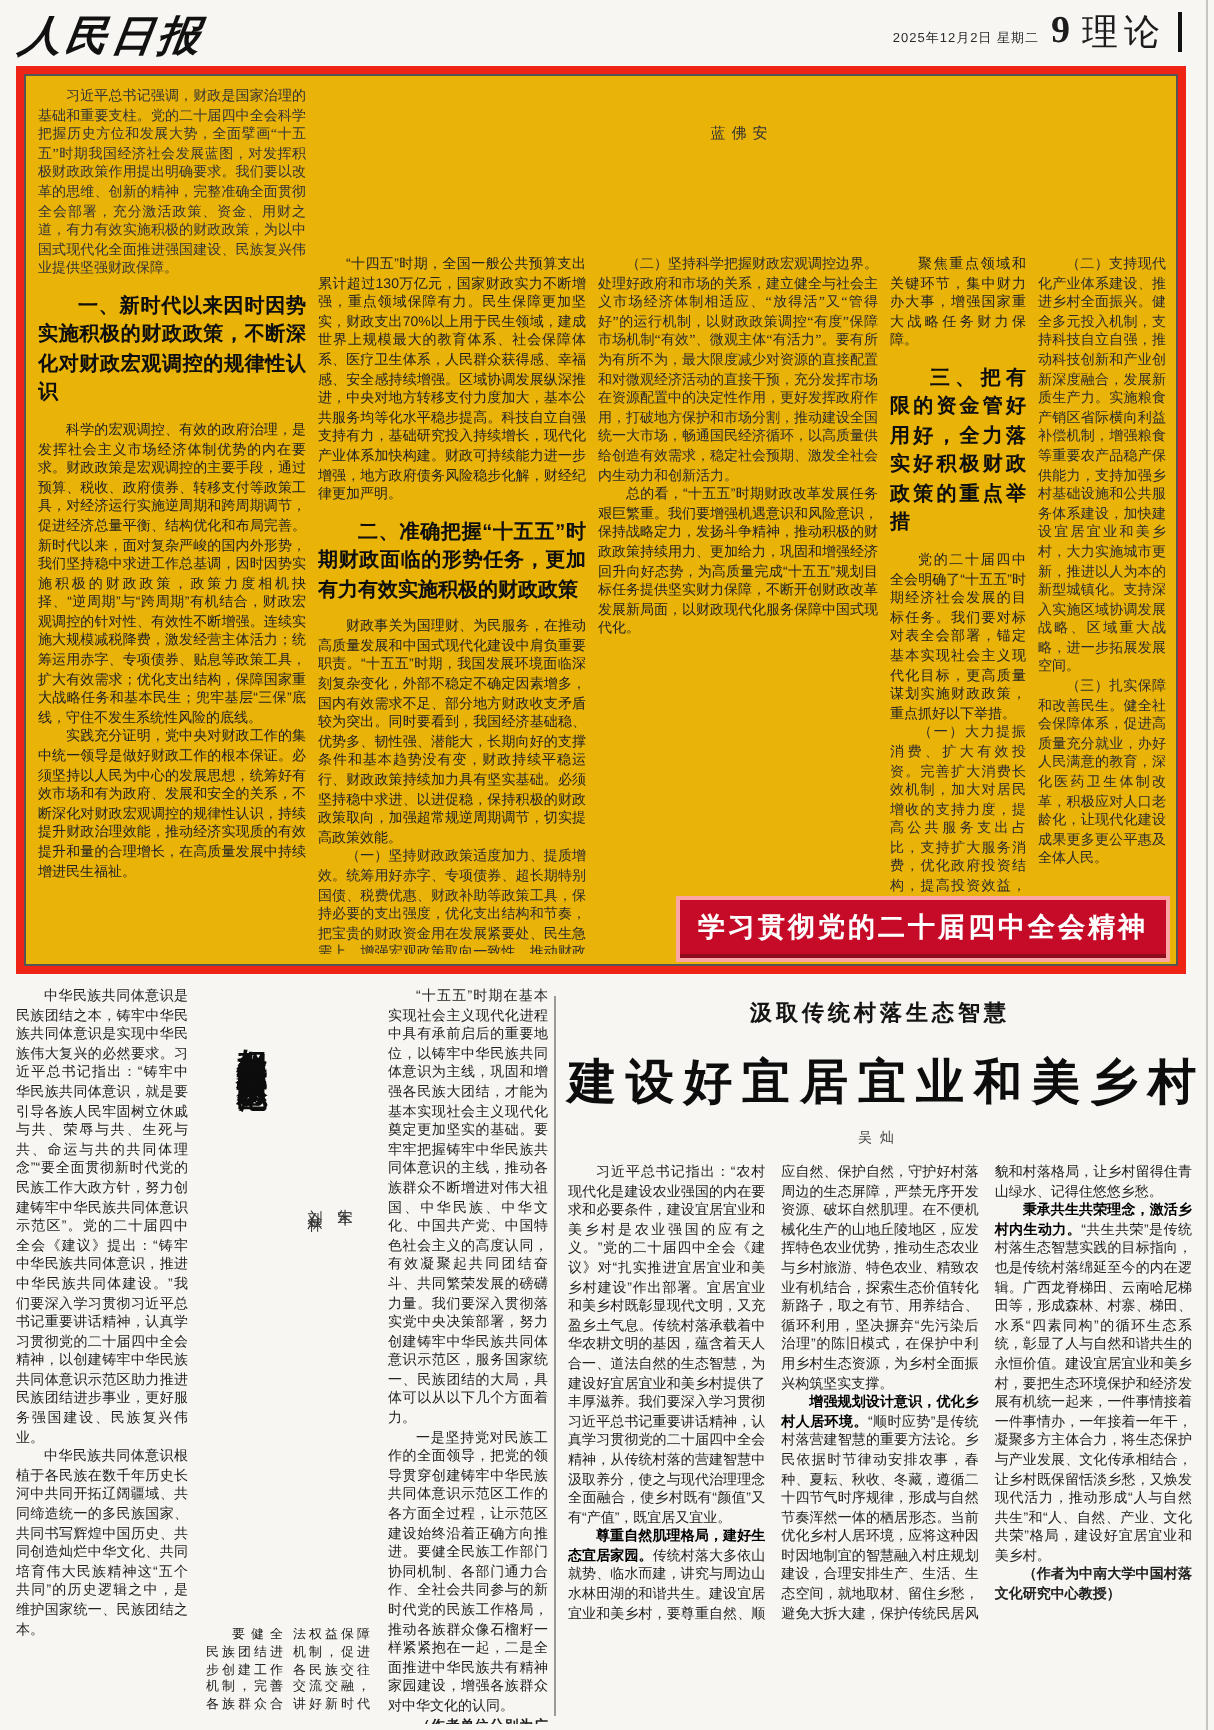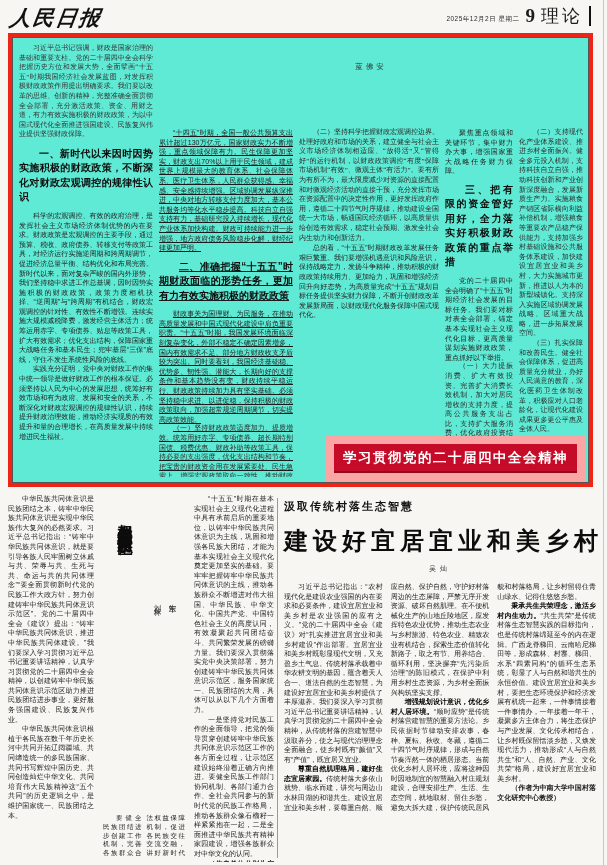--- a/index.html
+++ b/index.html
@@ -23,51 +23,51 @@
   }
   .header-right { position:absolute; right:6px; top:0; display:flex; align-items:center; gap:6px; }
   .pub-date { font-size:6.5px; color:#2a2a2a; letter-spacing:.5px; margin-top:8px; }
   .page-num { font-family:"Liberation Serif", serif; font-size:19px; font-weight:bold; margin-top:2px;}
   .section-name { font-size:18px; font-weight:normal; letter-spacing:3px; margin-top:2px;}
   .header-bar { width:2px; height:20px; background:#111; margin-top:2px;}
 
   
   .main-box {
     position:absolute; left:8px; top:33px; width:585px; height:454px;
-    background:#5eead4;
+    background:#eab308;
     border:4px solid var(--red, #ee2417);
     box-shadow:inset 0 0 0 1px #555;
     padding:7px 6px 6px 7px;
   }
   .main-inner { display:flex; gap:6px; height:100%; }
   .mcol { overflow:hidden; }
   .col1 { width:134px; height:100%; }
   .right-area { flex:1; display:flex; flex-direction:column; height:100%; }
   .title-block { height:84px; text-align:center; flex:none; }
   .main-title {
     font-size:29px; font-weight:900; letter-spacing:9px;
     margin-top:16px; color:#0d0d0d; white-space:nowrap;
   }
   .main-author { font-size:7.5px; margin-top:18px; letter-spacing:3px; color:#333; }
   .cols-row { flex:1; display:flex; gap:6px; overflow:hidden; }
-  .col2 { width:134px;text-decoration:underline; } .col3 { width:140px; } .col4 { width:68px; } .col5 { flex:1; }
+  .col2 { width:134px; } .col3 { width:140px; } .col4 { width:68px; } .col5 { flex:1; }
 
   .blk { font-size:7px; line-height:9.6px; text-align:justify; text-indent:2em; color:#222; }
   .blk-intro { font-family:"Liberation Serif", serif; color:#333; }
   .blk-kai  { font-family:"Liberation Serif", serif; color:#2b2b2b; }
   .blk-heading {
     font-size:10px; line-height:14.5px; font-weight:bold; color:#0e0e0e;
     margin:7px 0 6px 0; text-indent:2em;
   }
   .blk-note { font-weight:bold; }
 
   .banner {
     position:absolute; right:4px; bottom:2px;
     background:var(--banner, #c60b28);
-    border:8px solid #fca5a5;
+    border:2px solid #fca5a5;
     box-shadow:0 -2px 0 #8e0b1e inset;
     color:#fff; font-weight:bold;
     font-size:13.5px; letter-spacing:1.5px;
     padding:5px 9px 6px 9px; white-space:nowrap;
   }
 
   
   .left-article { position:absolute; left:8px; top:494px; width:266px; height:368px; display:flex; gap:9px; }
   .la-col { width:86px; overflow:hidden; }
   .la-colB { flex:1; overflow:hidden; }
@@ -80,21 +80,21 @@
   .la-authors { position:absolute; right:8px; top:104px; display:flex; gap:5px; }
   .la-author { writing-mode:vertical-rl; text-orientation:upright; font-size:7.5px; letter-spacing:2px; color:#333; }
   .la-under { position:absolute; left:0; bottom:0; width:100%; height:48px; overflow:hidden;
               columns:2; column-gap:5px; }
   .la-under .blk { font-size:6.5px; line-height:8.8px; }
 
   .v-divider { position:absolute; left:277px; top:498px; width:1px; height:360px; background:#9b9a96; }
 
   
   .right-article { position:absolute; left:284px; top:499px; width:312px; height:364px; }
-  .ra-kicker { text-align:left; font-size:11px; font-weight:bold; letter-spacing:2px; color:#141414; }
+  .ra-kicker { text-align:center; font-size:11px; font-weight:bold; letter-spacing:2px; color:#141414; }
   .ra-title {
     text-align:center; font-family:"Liberation Serif", serif;
     font-size:24px; font-weight:bold; letter-spacing:5px; margin-top:11px; color:#0d0d0d; white-space:nowrap;
   }
   .ra-author { text-align:center; font-size:7px; letter-spacing:4px; margin-top:7px; color:#444; }
   .ra-body { margin-top:8px; height:291px; overflow:hidden; columns:3; column-gap:8px; }
   .ra-body .blk { font-size:7px; line-height:9.6px; }
   .ra-body b { font-weight:bold; color:#000; }
 </style>
 </head>
@@ -125,21 +125,21 @@
         <div class="main-author">蓝佛安</div>
       </div>
       <div class="cols-row">
         <div class="mcol col2">
             <p class="blk blk-body">“十四五”时期，全国一般公共预算支出累计超过130万亿元，国家财政实力不断增强，重点领域保障有力。民生保障更加坚实，财政支出70%以上用于民生领域，建成世界上规模最大的教育体系、社会保障体系、医疗卫生体系，人民群众获得感、幸福感、安全感持续增强。区域协调发展纵深推进，中央对地方转移支付力度加大，基本公共服务均等化水平稳步提高。科技自立自强支持有力，基础研究投入持续增长，现代化产业体系加快构建。财政可持续能力进一步增强，地方政府债务风险稳步化解，财经纪律更加严明。</p>
             <p class="blk blk-heading">二、准确把握“十五五”时期财政面临的形势任务，更加有力有效实施积极的财政政策</p>
             <p class="blk blk-body">财政事关为国理财、为民服务，在推动高质量发展和中国式现代化建设中肩负重要职责。“十五五”时期，我国发展环境面临深刻复杂变化，外部不稳定不确定因素增多，国内有效需求不足、部分地方财政收支矛盾较为突出。同时要看到，我国经济基础稳、优势多、韧性强、潜能大，长期向好的支撑条件和基本趋势没有变，财政持续平稳运行、财政政策持续加力具有坚实基础。必须坚持稳中求进、以进促稳，保持积极的财政政策取向，加强超常规逆周期调节，切实提高政策效能。</p>
             <p class="blk blk-kai">（一）坚持财政政策适度加力、提质增效。统筹用好赤字、专项债券、超长期特别国债、税费优惠、财政补助等政策工具，保持必要的支出强度，优化支出结构和节奏，把宝贵的财政资金用在发展紧要处、民生急需上，增强宏观政策取向一致性，推动财政政策与货币、就业、产业、区域等政策协同发力、形成合力。</p>
           </div>
         <div class="mcol col3">
-            <p class="blk blk-kai">（二）坚持科学把握财政宏观调控边界。处理好政府和市场的关系，建立健全与社会主义市场经济体制相适应、“放得活”又“管得好”的运行机制，以财政政策调控“有度”保障市场机制“有效”、微观主体“有活力”。要有所为有所不为，最大限度减少对资源的直接配置和对微观经济活动的直接干预，充分发挥市场在资源配置中的决定性作用，更好发挥政府作用，遵循二十四节气时序规律，推动建设全国统一大市场，畅通国民经济循环，以高质量供给创造有效需求，稳定社会预期、激发全社会内生动力和创新活力。</p>
+            <p class="blk blk-kai">（二）坚持科学把握财政宏观调控边界。处理好政府和市场的关系，建立健全与社会主义市场经济体制相适应、“放得活”又“管得好”的运行机制，以财政政策调控“有度”保障市场机制“有效”、微观主体“有活力”。要有所为有所不为，最大限度减少对资源的直接配置和对微观经济活动的直接干预，充分发挥市场在资源配置中的决定性作用，更好发挥政府作用，打破地方保护和市场分割，推动建设全国统一大市场，畅通国民经济循环，以高质量供给创造有效需求，稳定社会预期、激发全社会内生动力和创新活力。</p>
             <p class="blk blk-body">总的看，“十五五”时期财政改革发展任务艰巨繁重。我们要增强机遇意识和风险意识，保持战略定力，发扬斗争精神，推动积极的财政政策持续用力、更加给力，巩固和增强经济回升向好态势，为高质量完成“十五五”规划目标任务提供坚实财力保障，不断开创财政改革发展新局面，以财政现代化服务保障中国式现代化。</p>
           </div>
         <div class="mcol col4">
             <p class="blk blk-body">聚焦重点领域和关键环节，集中财力办大事，增强国家重大战略任务财力保障。</p>
             <p class="blk blk-heading">三、把有限的资金管好用好，全力落实好积极财政政策的重点举措</p>
             <p class="blk blk-body">党的二十届四中全会明确了“十五五”时期经济社会发展的目标任务。我们要对标对表全会部署，锚定基本实现社会主义现代化目标，更高质量谋划实施财政政策，重点抓好以下举措。</p>
             <p class="blk blk-kai">（一）大力提振消费、扩大有效投资。完善扩大消费长效机制，加大对居民增收的支持力度，提高公共服务支出占比，支持扩大服务消费，优化政府投资结构，提高投资效益，形成消费和投资相互促进的良性循环。</p>
           </div>
         <div class="mcol col5">
             <p class="blk blk-kai">（二）支持现代化产业体系建设、推进乡村全面振兴。健全多元投入机制，支持科技自立自强，推动科技创新和产业创新深度融合，发展新质生产力。实施粮食产销区省际横向利益补偿机制，增强粮食等重要农产品稳产保供能力，支持加强乡村基础设施和公共服务体系建设，加快建设宜居宜业和美乡村，大力实施城市更新，推进以人为本的新型城镇化。支持深入实施区域协调发展战略、区域重大战略，进一步拓展发展空间。</p>

